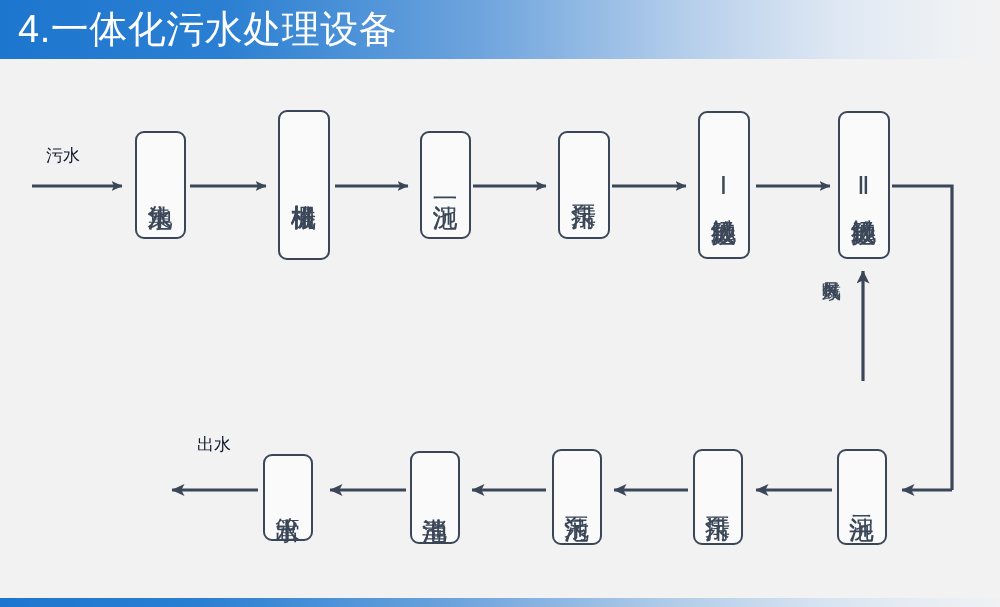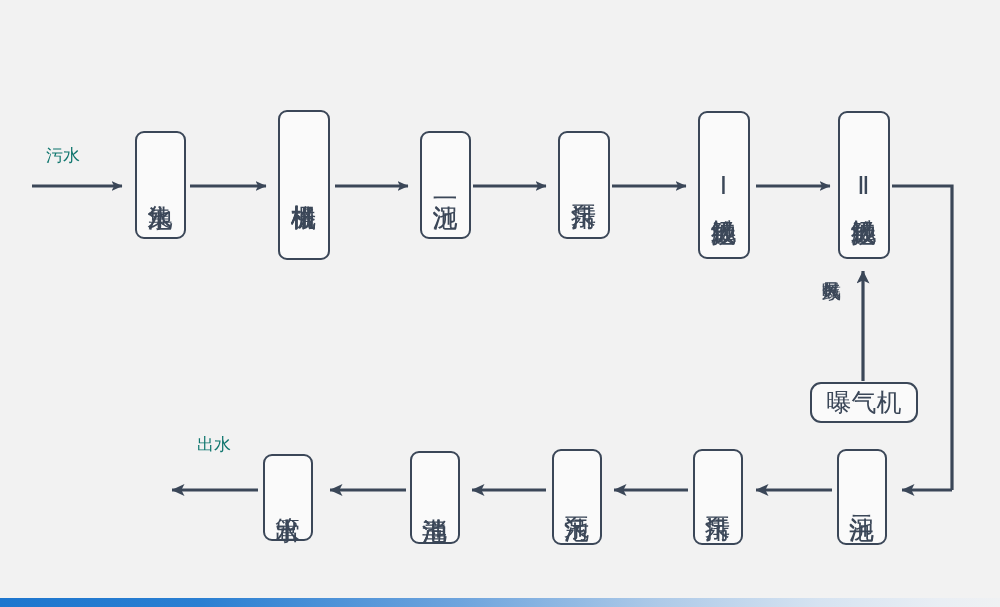--- a/index.html
+++ b/index.html
@@ -92,21 +92,21 @@
     line-height: 1;
     color: #3b4758;
     font-family: "Liberation Sans", "DejaVu Sans", sans-serif;
     white-space: nowrap;
     font-weight: 500;
   }
   
   .annot-h {
     position: absolute;
     font-size: 17px;
-    color: #0f766e;
+    color: #0f172a;
     font-family: "Liberation Sans", "DejaVu Sans", sans-serif;
     white-space: nowrap;
     font-weight: 500;
   }
   .annot-v {
     position: absolute;
     writing-mode: vertical-rl;
     text-orientation: upright;
     font-size: 19px;
     line-height: 1.02;
@@ -114,20 +114,23 @@
     font-family: "Liberation Sans", "DejaVu Sans", sans-serif;
     white-space: nowrap;
     font-weight: 500;
   }
 </style>
 </head>
 <body>
 
 <div id="slide">
 
+  <div class="header-bar">
+    <div class="header-title">4.一体化污水处理设备</div>
+  </div>
 
   <div id="diagram">
 
     <svg class="flow" viewBox="0 0 1000 539">
       <defs>
         <marker id="arrR" markerWidth="11" markerHeight="10" refX="10.5" refY="5" orient="auto" markerUnits="userSpaceOnUse">
           <path d="M0,0 L11,5 L0,10 L2.6,5 Z" fill="#3b4758"></path>
         </marker>
         <marker id="arrL" markerWidth="13" markerHeight="12" refX="12.5" refY="6" orient="auto" markerUnits="userSpaceOnUse">
           <path d="M0,0 L13,6 L0,12 L3.1,6 Z" fill="#3b4758"></path>
@@ -189,23 +192,20 @@
     </div>
 
     <div class="node-box" style="left:698px; top:52px; width:52px; height:148px;">
       <span class="node-label-v">Ⅰ级接触池</span>
     </div>
 
     <div class="node-box" style="left:838px; top:52px; width:52px; height:148px;">
       <span class="node-label-v">Ⅱ级接触池</span>
     </div>
 
-    <div class="node-box" style="left:810px; top:323px; width:108px; height:41px; border-radius:11px;">
-      <span class="node-label-h">曝气机</span>
-    </div>
 
     <div class="node-box" style="left:263px; top:395px; width:50px; height:87px;">
       <span class="node-label-v">出水管</span>
     </div>
 
     <div class="node-box" style="left:410px; top:392px; width:50px; height:93px;">
       <span class="node-label-v">消毒池</span>
     </div>
 
     <div class="node-box" style="left:552px; top:390px; width:50px; height:96px;">

